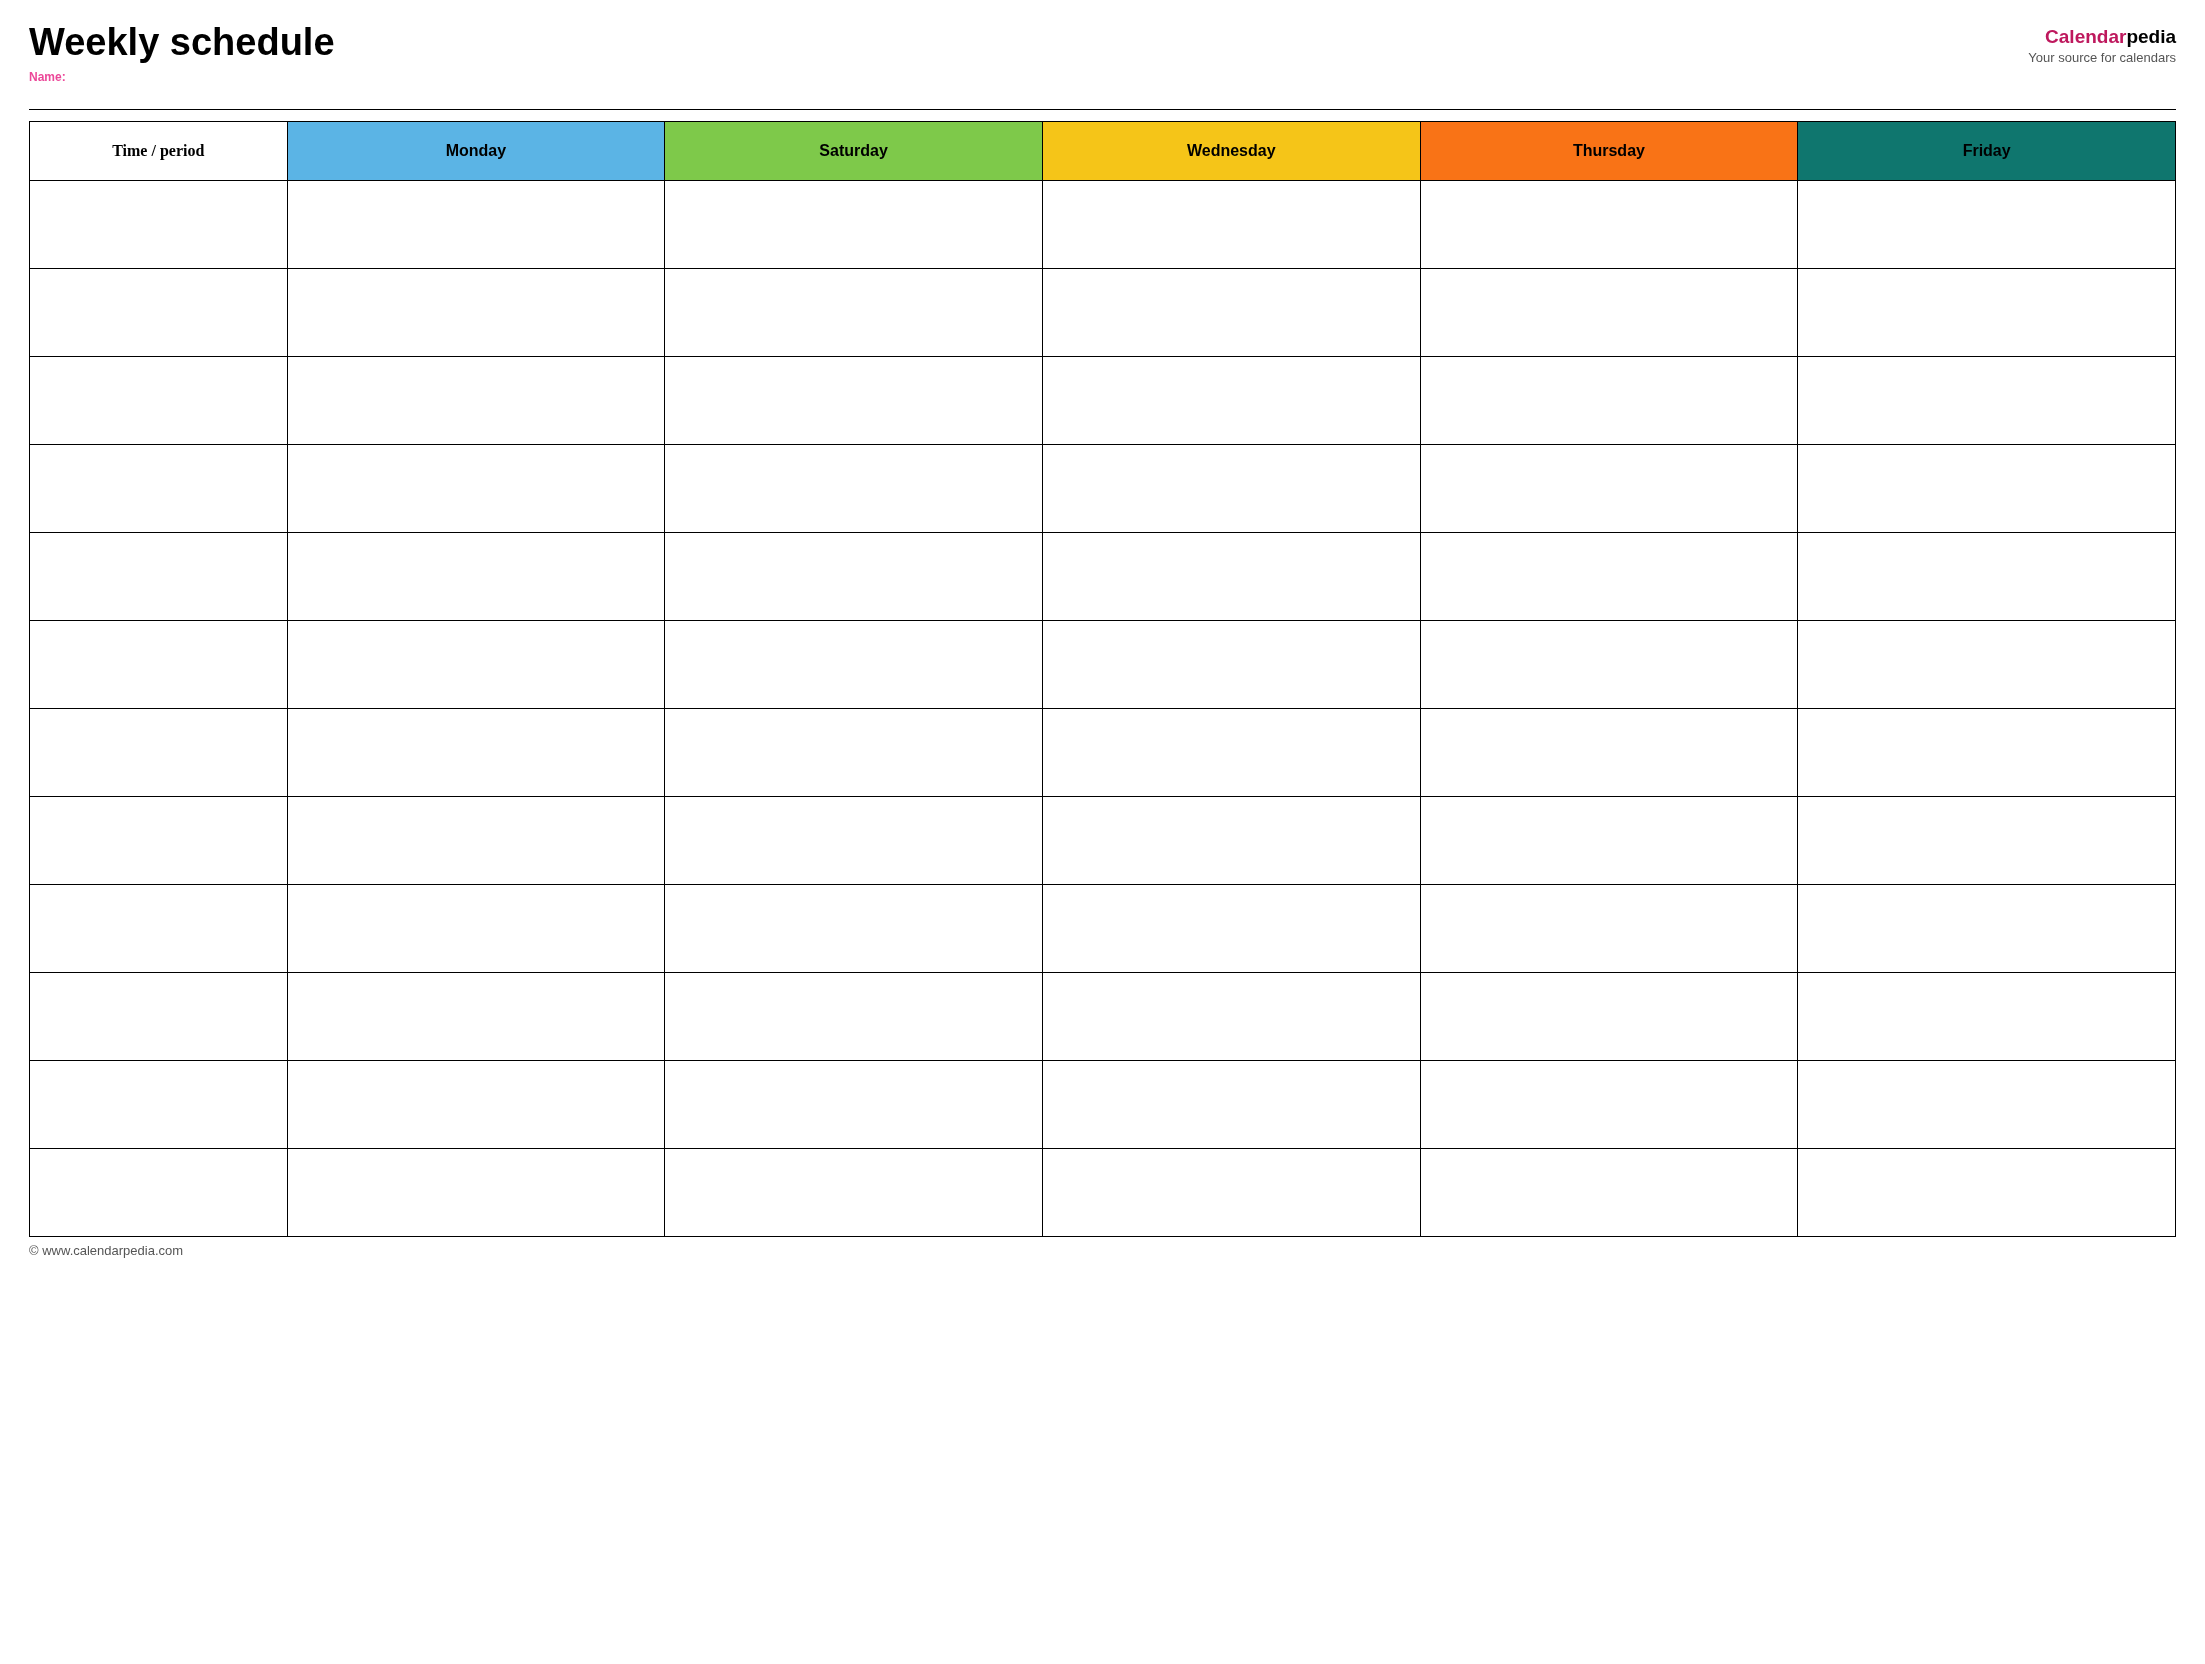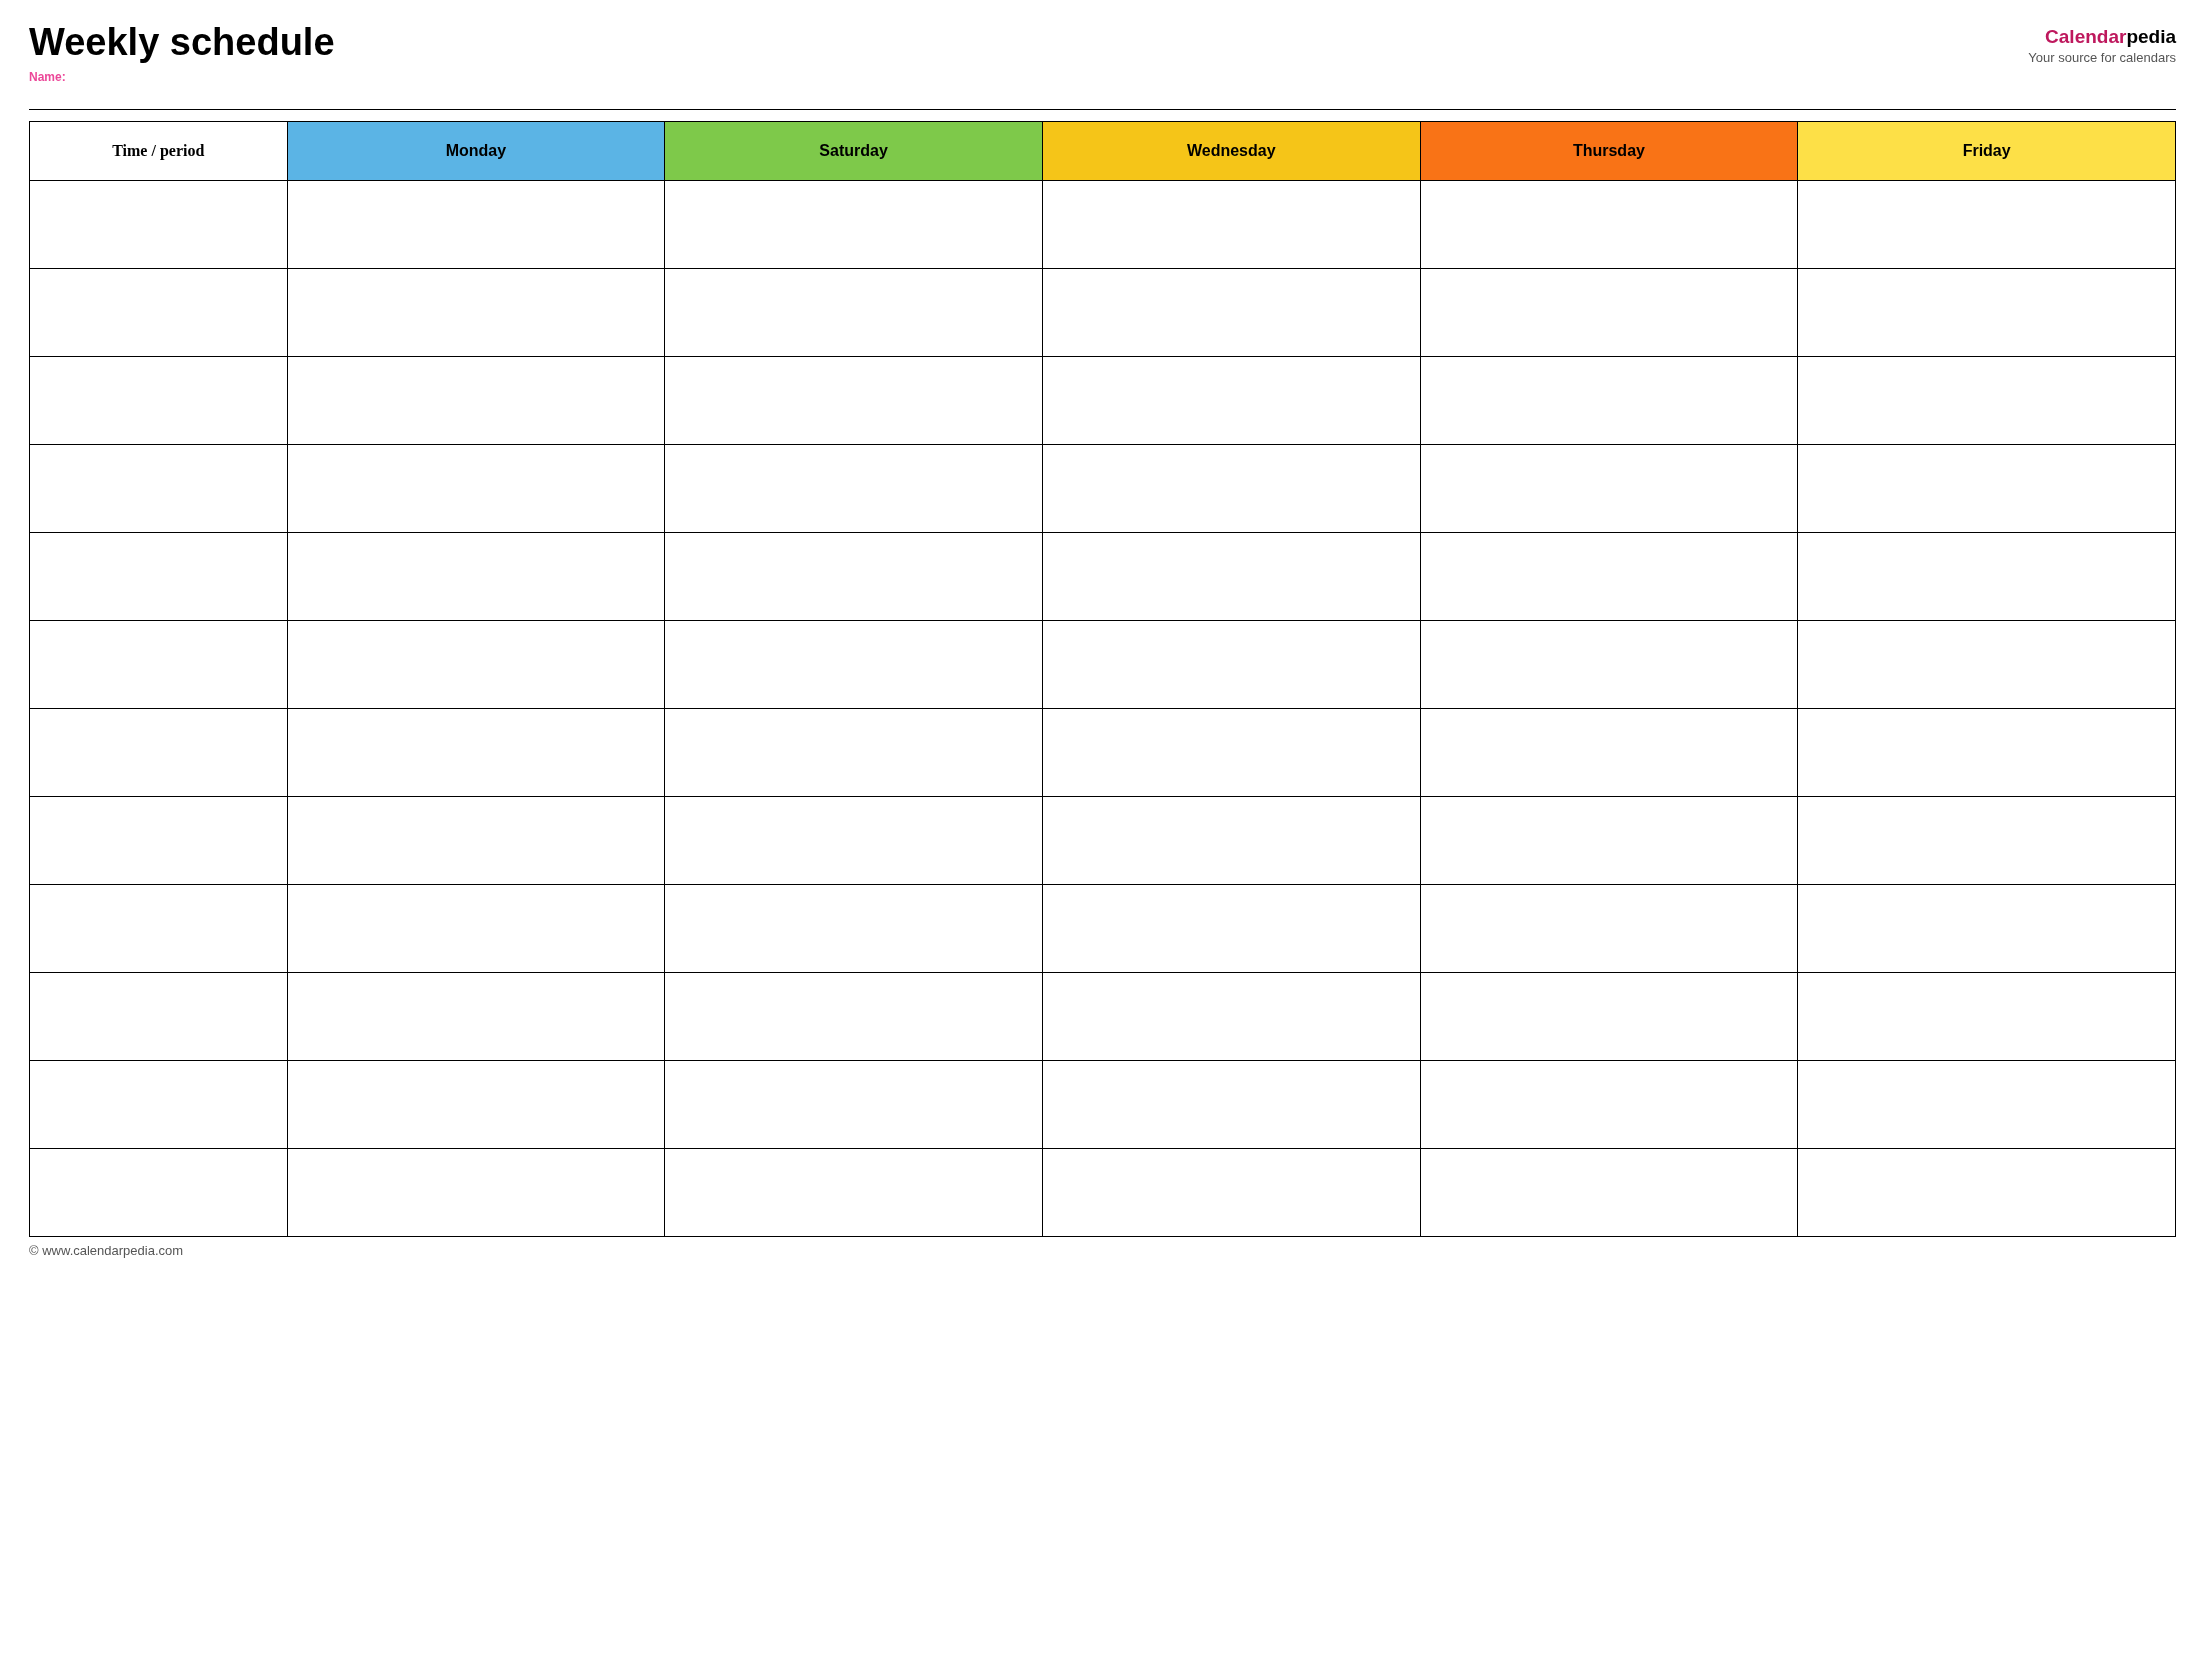--- a/index.html
+++ b/index.html
@@ -124,21 +124,21 @@
 
     th.wednesday {
       background-color: #f5c518;
     }
 
     th.thursday {
       background-color: #f97316;
     }
 
     th.friday {
-      background-color: #fde047;
+      background-color: #0f766e;
       text-align: center;
     }
 
     .schedule-table td {
       background-color: #ffffff;
     }
 
     .footer {
       margin-top: 5.9px;
       font-size: 13px;

